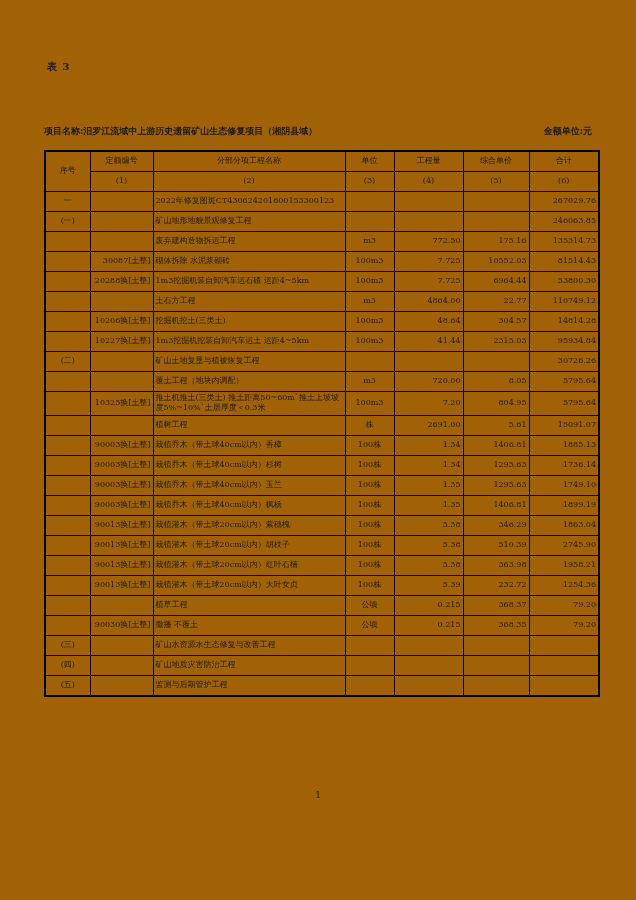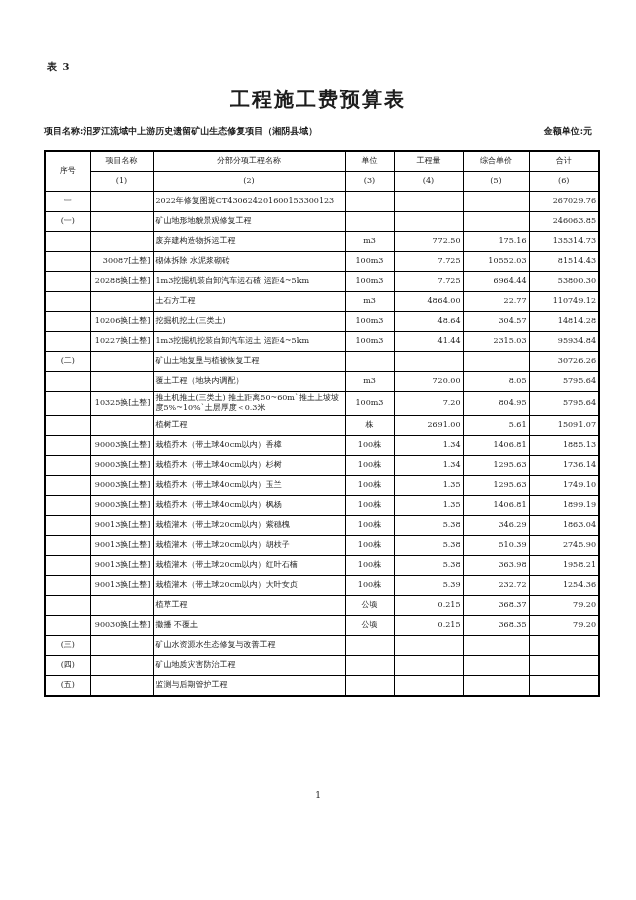--- a/index.html
+++ b/index.html
@@ -1,19 +1,19 @@
 <!DOCTYPE html>
 <html><head>
 <meta charset="utf-8">
 <style>
   html,body{margin:0;padding:0;background:#e8e8e8;}
   .page{
     position:relative;
     width:636px;height:900px;
-    background:#ffffff;
+    background:#a16207;
     margin:0 auto;
     font-family:"DejaVu Serif","Liberation Serif",serif;
     color:#1c1c1c;
     box-sizing:border-box;
   }
   .sheet-label{
     position:absolute;left:47px;top:60px;
     font-size:10px;font-weight:bold;letter-spacing:1px;
   }
   .doc-title{
@@ -57,41 +57,40 @@
     text-align:center;font-size:9px;
   }
 </style>
 </head>
 <body>
 
 <div class="page">
 
   <div class="sheet-label">表 3</div>
 
-  <div class="doc-title">工程施工费预算表</div>
 
   <div class="meta-row">
     <span>项目名称:汨罗江流域中上游历史遗留矿山生态修复项目（湘阴县域）</span>
     <span>金额单位:元</span>
   </div>
 
   <table class="budget">
     <colgroup>
       <col style="width:45px">
         <col style="width:63px">
         <col style="width:192px">
       <col style="width:49px">
         <col style="width:69px">
         <col style="width:66px">
         <col style="width:70px">
     </colgroup>
     <thead>
       <tr>
         <th rowspan="2">序号</th>
-        <th>项目名称</th>
+        <th>定额编号</th>
         <th>分部分项工程名称</th>
         <th>单位</th>
         <th>工程量</th>
         <th>综合单价</th>
         <th>合计</th>
       </tr>
       <tr>
         <th>(1)</th>
         <th>(2)</th>
         <th>(3)</th>

